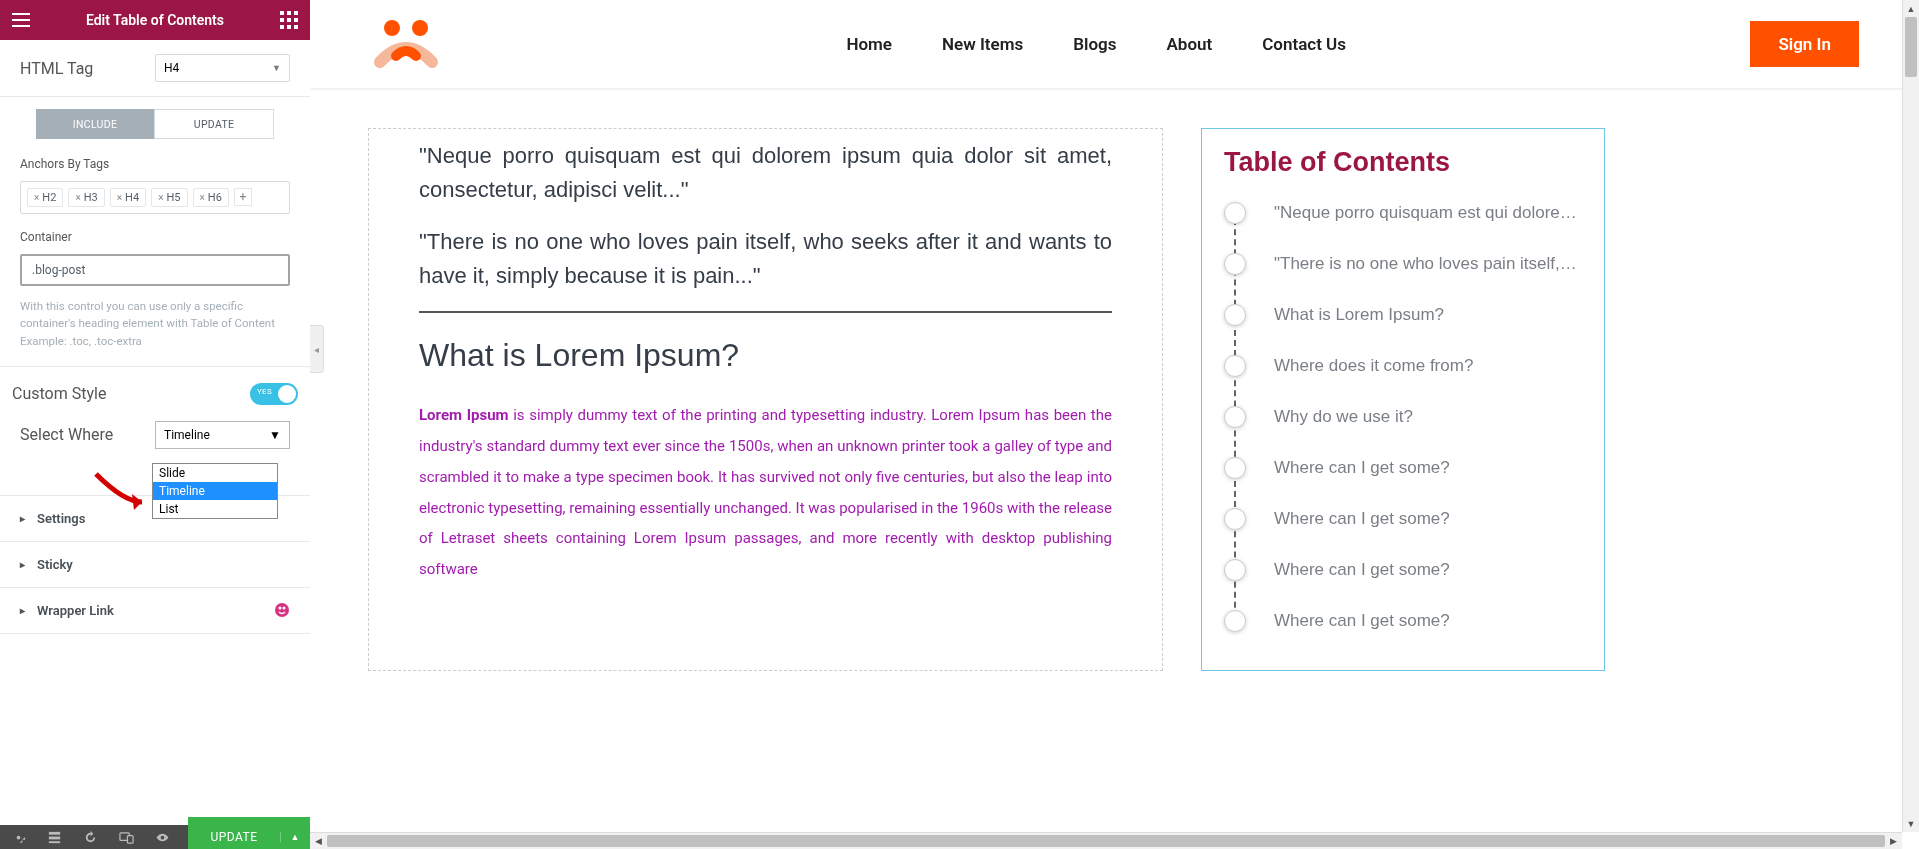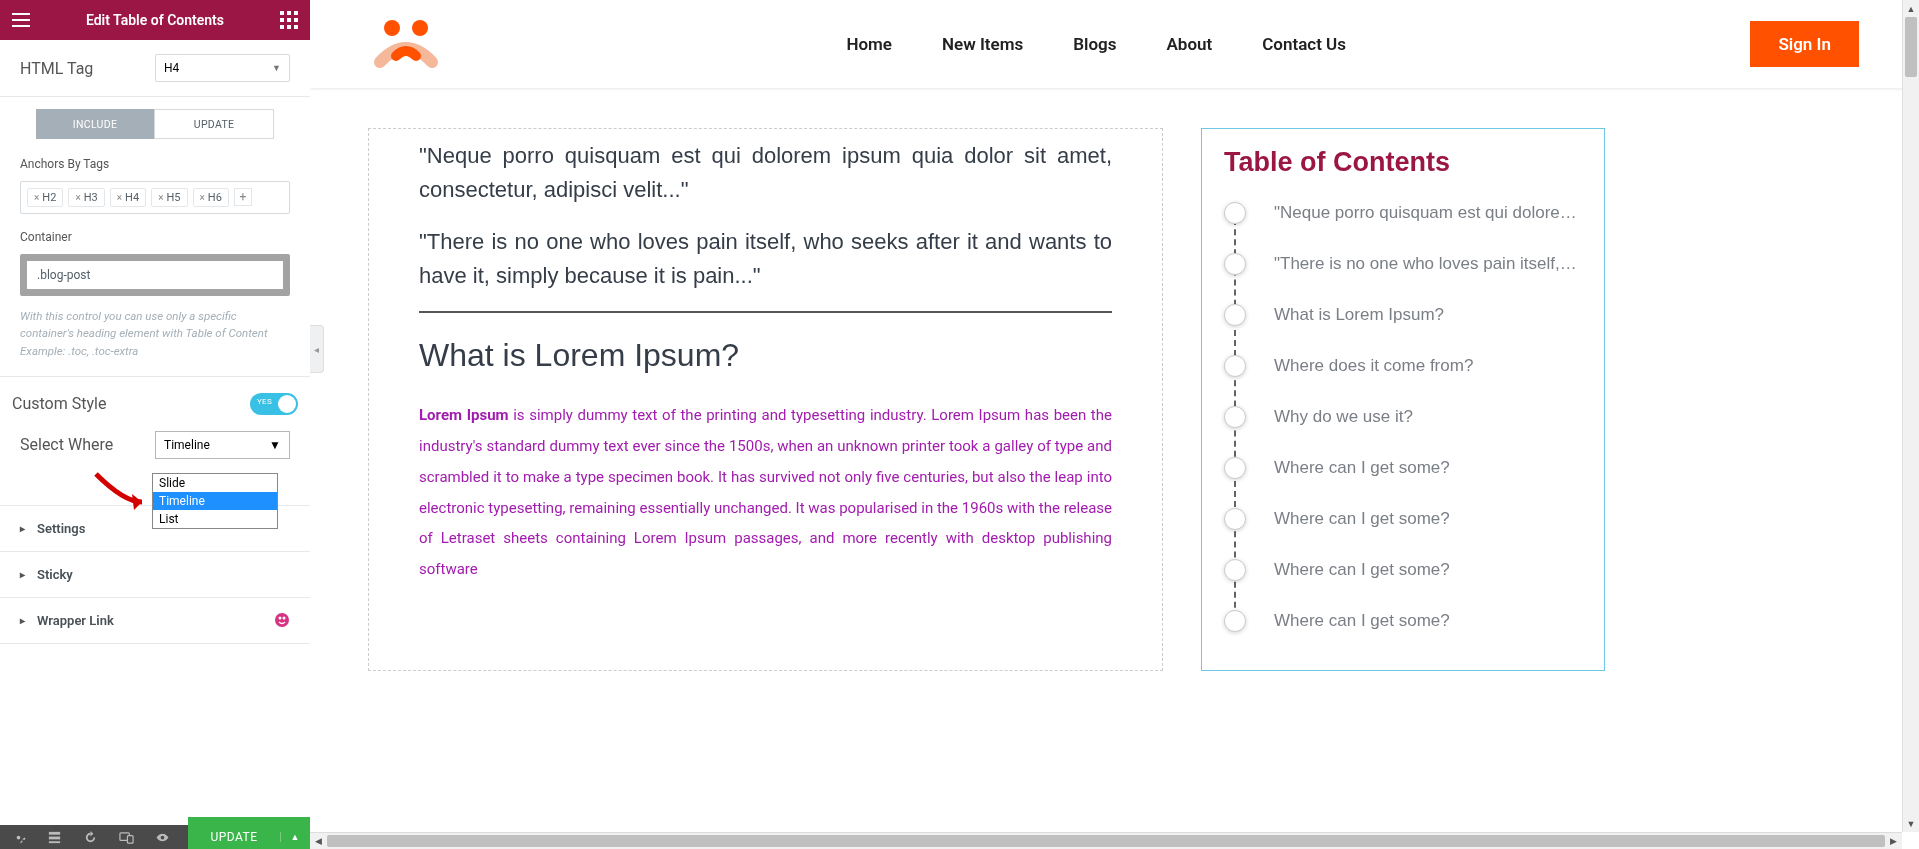--- a/index.html
+++ b/index.html
@@ -23,22 +23,22 @@
 .select-box .caret{font-size:9px;color:#777}
 .tabs-ie{display:flex;padding:12px 36px;gap:0}
 .tabs-ie div{flex:1;height:30px;font-size:10.5px;display:flex;align-items:center;justify-content:center;letter-spacing:.3px;cursor:pointer}
 .tabs-ie .active{background:#a4afb7;color:#fff}
 .tabs-ie .inactive{background:#fff;border:1px solid #d5dadf;color:#556068}
 .section-label{font-size:12px;color:#555;padding:6px 20px 10px 20px}
 .tags-box{margin:0 20px 10px 20px;border:1px solid #d5dadf;padding:6px;display:flex;gap:5px;flex-wrap:wrap;border-radius:2px}
 .tag{background:#fff;border:1px solid #e4e7ea;padding:2px 6px;font-size:11px;color:#556068;display:flex;align-items:center;gap:3px;border-radius:2px}
 .tag .x{font-size:10px;color:#888}
 .tag-add{width:18px;height:18px;border:1px solid #e4e7ea;display:flex;align-items:center;justify-content:center;font-size:12px;color:#888;cursor:pointer}
-.input-box{margin:0 20px 8px 20px;border:7px solid #a3a3a3;padding:7px 10px;font-size:12px;color:#556068;border-radius:2px}
-.help-text{color:#a4afb7;font-size:11.5px;font-style:italic;padding:4px 20px 16px 20px;line-height:1.5}
+.input-box{margin:0 20px 8px 20px;border:2px solid #a3a3a3;padding:7px 10px;font-size:12px;color:#556068;border-radius:2px}
+.help-text{color:#a4afb7;font-size:11.5px;padding:4px 20px 16px 20px;line-height:1.5}
 .divider{height:1px;background:#e6e9ec;margin:0}
 .toggle-row{display:flex;align-items:center;justify-content:space-between;padding:16px 12px}
 .toggle{width:48px;height:22px;background:#39c1e5;border-radius:11px;position:relative;cursor:pointer}
 .toggle .knob{width:18px;height:18px;background:#fff;border-radius:50%;position:absolute;top:2px;right:2px}
 .toggle .yes{position:absolute;left:7px;top:4px;font-size:8px;color:#fff;letter-spacing:.3px}
 .select-open{position:relative;margin:0 20px}
 .select-open .sbox{height:28px;border:1px solid #b7b7b7;background:#fff;font-size:12px;display:flex;align-items:center;justify-content:space-between;padding:0 8px;cursor:pointer}
 .dropdown{position:absolute;top:28px;left:0;right:0;background:#fff;border:1px solid #888;z-index:50}
 .dropdown div{padding:2px 6px;font-size:12px;cursor:pointer}
 .dropdown .sel{background:#1e90ff;color:#fff}

